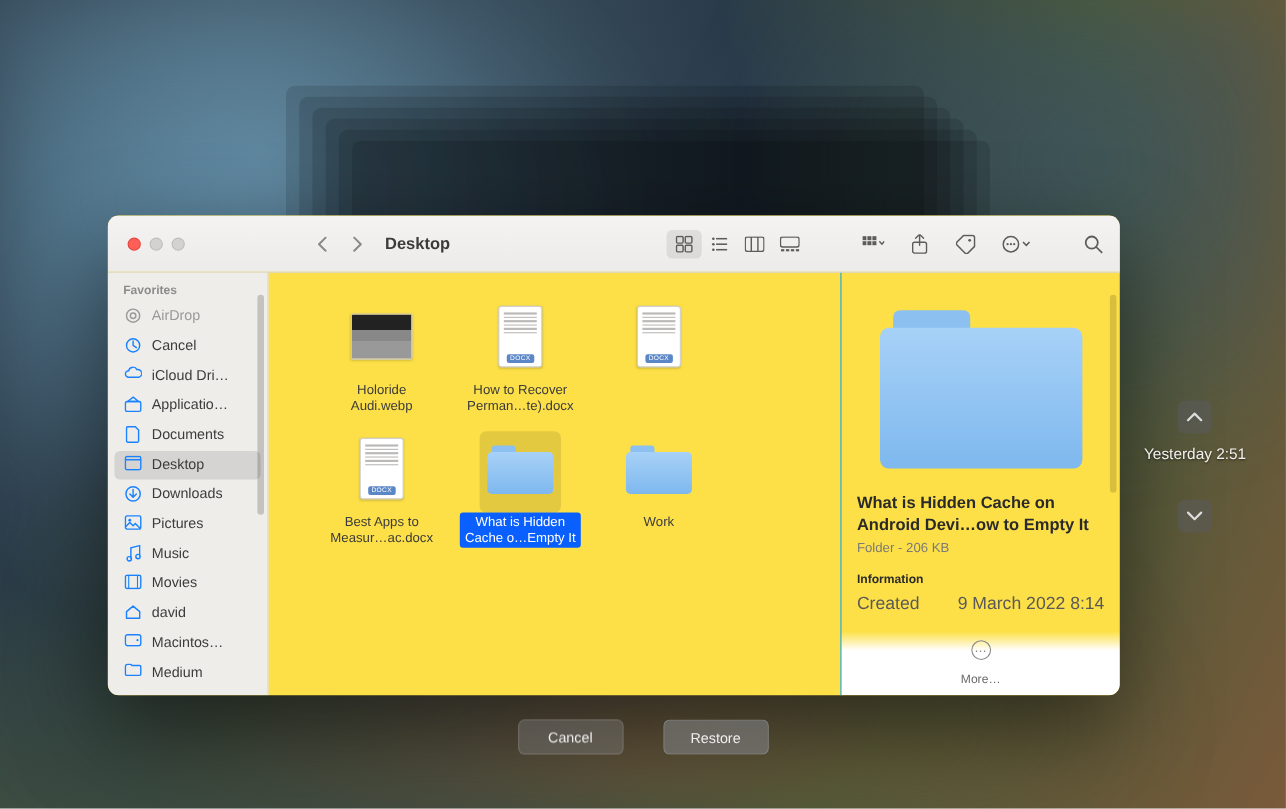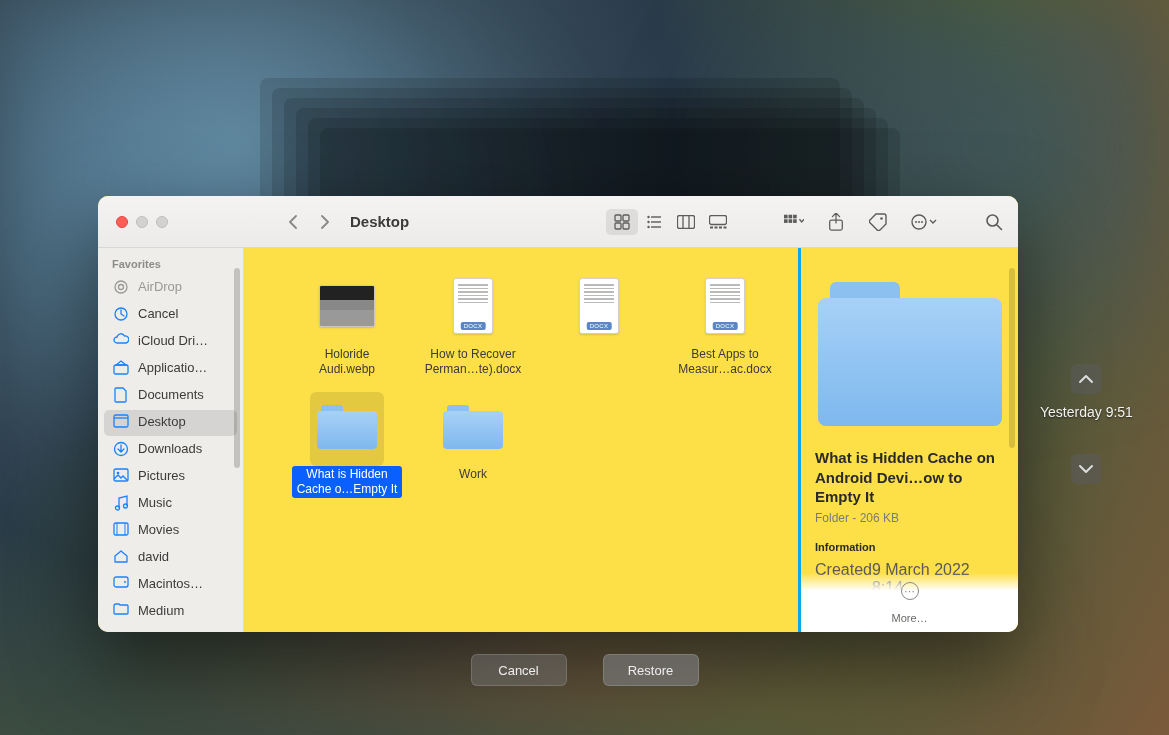--- a/index.html
+++ b/index.html
@@ -155,22 +155,22 @@
     background: rgba(0,0,0,0.1);
     border-radius: 6px;
     padding: 4px;
   }
   .thumb-wrap{ padding:4px; border-radius:6px;}
   .file-label { line-height:1.25; max-width:110px; word-break:break-word; padding:1px 4px; border-radius:3px;}
   .file-item.selected .file-label{
     background:#0a60ff; color:#fff;
   }
   .preview {
-    width: 220px;
-    border-left: 3px solid #0ea5e9;
+    width: 254px;
+    border-left: 1px solid #0ea5e9;
     padding: 28px 14px 10px 14px;
     display:flex; flex-direction:column;
     position: relative;
     overflow:hidden;
   }
   .pv-scroll-thumb{
     position:absolute; right:3px; top:20px; height:180px; width:6px;
     background: rgba(0,0,0,0.15); border-radius:3px;
   }
   .pv-folder {
@@ -578,20 +578,20 @@
   <div class="btn">Cancel</div>
   <div class="btn primary">Restore</div>
 </div>
 
 <div class="timeline">
   <div class="tl-btn">
     <svg width="16" height="12" viewBox="0 0 16 12">
         <path d="M2 9 L8 3 L14 9" stroke="currentColor" stroke-width="2" fill="none" stroke-linecap="round" stroke-linejoin="round"></path>
       </svg>
   </div>
-  <div class="tl-label">Yesterday 9:51</div>
+  <div class="tl-label">Yesterday 2:51</div>
   <div style="height:14px"></div>
   <div class="tl-btn">
     <svg width="16" height="12" viewBox="0 0 16 12">
         <path d="M2 3 L8 9 L14 3" stroke="currentColor" stroke-width="2" fill="none" stroke-linecap="round" stroke-linejoin="round"></path>
       </svg>
   </div>
 </div>
 
 </body></html>

